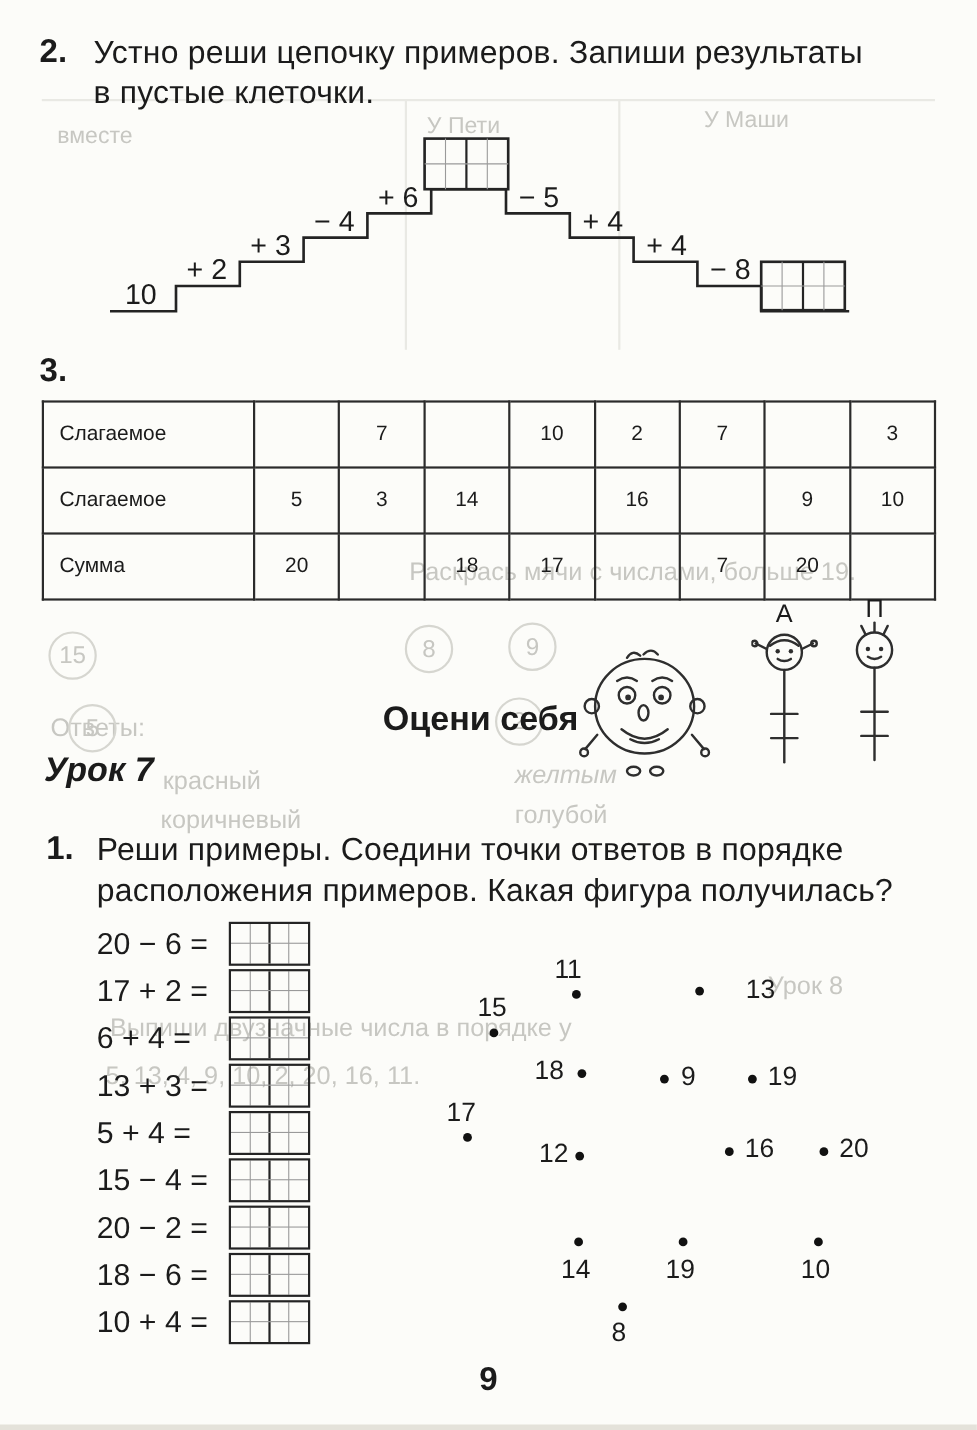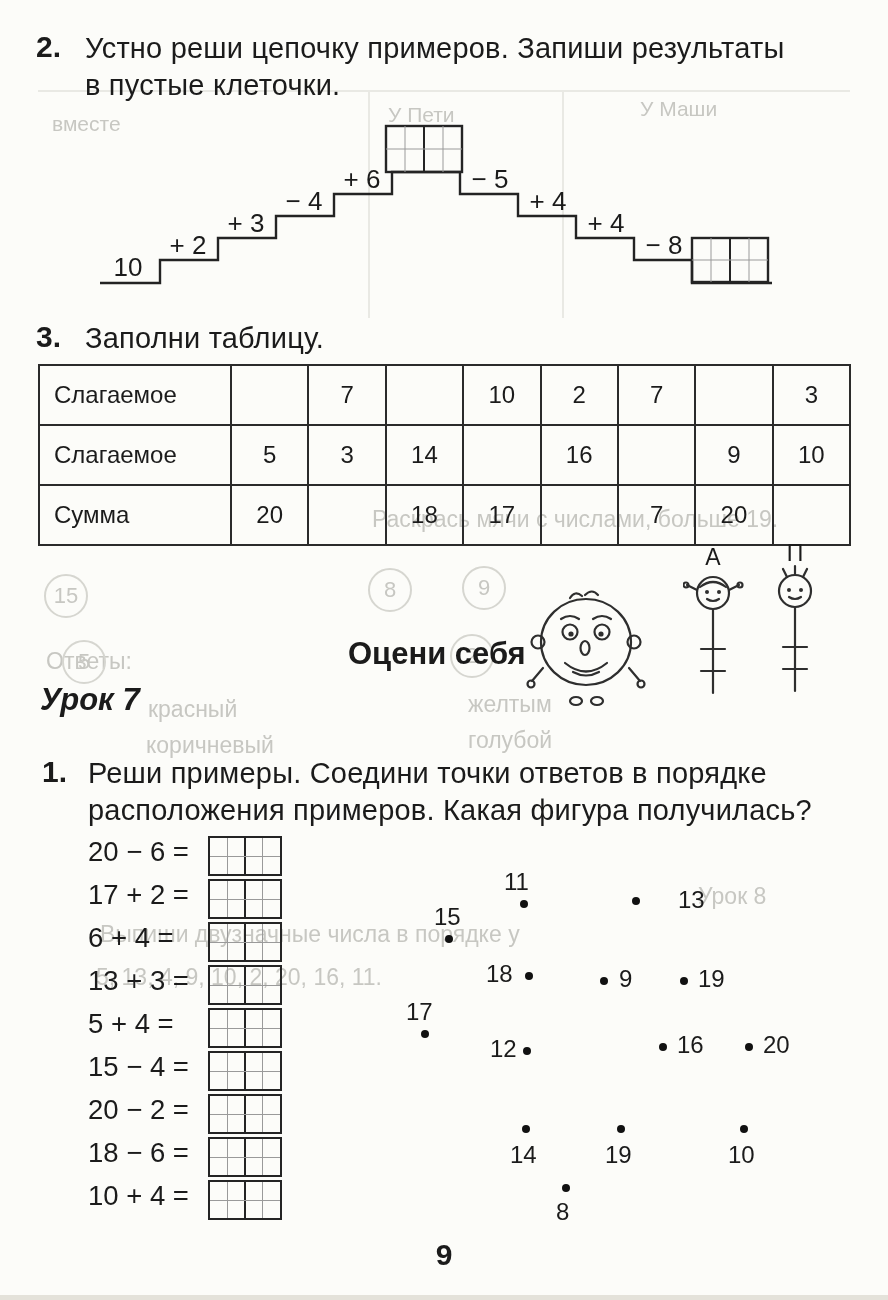--- a/index.html
+++ b/index.html
@@ -21,30 +21,30 @@
   .ghost-line{position:absolute;background:#e9e9e4}
 
   #content{position:absolute;inset:0;z-index:1}
 
   
   #chain-svg{position:absolute;left:40px;top:116px;width:740px;height:185px}
   #chain-svg text{font-family:"Liberation Sans",sans-serif;font-size:26px;fill:#1b1b1b;text-anchor:middle}
 
   
   .sum-table{position:absolute;left:38px;top:364px;border-collapse:collapse;table-layout:fixed;width:813px;background:transparent}
-  .sum-table td{border:2px solid #2b2b2b;height:56px;font-size:24px;text-align:center;vertical-align:middle}
+  .sum-table td{border:2px solid #2b2b2b;height:56px;font-size:19px;text-align:center;vertical-align:middle}
   .sum-table td.lbl{text-align:left;padding-left:14px}
 
   
   .figure-svg{position:absolute}
   .figure-svg text{font-family:"Liberation Sans",sans-serif;font-size:23px;fill:#1b1b1b;text-anchor:middle}
 
   
   #examples{position:absolute;left:88px;top:836px}
-  .ex-row{display:flex;height:43px}
+  .ex-row{display:flex;align-items:center;height:43px}
   .ex-label{display:inline-block;width:120px;font-size:27.5px;white-space:nowrap}
   .abox{
     width:74px;height:40px;border:2px solid #242424;box-sizing:border-box;
     background-image:
       linear-gradient(#9a9a9a,#9a9a9a),
       linear-gradient(#9a9a9a,#9a9a9a),
       linear-gradient(#242424,#242424),
       linear-gradient(#9a9a9a,#9a9a9a);
     background-size:100% 1px,1px 100%,2px 100%,1px 100%;
     background-position:0 50%,25% 0,50% 0,75% 0;
@@ -65,21 +65,21 @@
 <div id="ghost">
   <div class="ghost-line" style="left:38px;top:90px;width:812px;height:2px"></div>
   <div class="ghost-line" style="left:368px;top:90px;width:2px;height:228px"></div>
   <div class="ghost-line" style="left:562px;top:90px;width:2px;height:228px"></div>
 <div class="ghost-text" style="left: 52px; top: 112px; font-size: 21px;">вместе</div>
     <div class="ghost-text" style="left: 388px; top: 103px; font-size: 21px;">У Пети</div>
     <div class="ghost-text" style="left: 640px; top: 97px; font-size: 21px;">У Маши</div>
     <div class="ghost-text" style="left: 372px; top: 506px; font-size: 23px;">Раскрась мячи с числами, больше 19.</div>
     <div class="ghost-text" style="left: 46px; top: 648px; font-size: 23px;">Ответы:</div>
     <div class="ghost-text" style="left: 148px; top: 696px; font-size: 23px;">красный</div>
-    <div class="ghost-text" style="left: 468px; top: 691px; font-size: 23px;">желтым</div>
+    <div class="ghost-text" style="left: 468px; top: 691px; font-size: 23px; font-style: italic;">желтым</div>
     <div class="ghost-text" style="left: 146px; top: 732px; font-size: 23px;">коричневый</div>
     <div class="ghost-text" style="left: 468px; top: 727px; font-size: 23px;">голубой</div>
     <div class="ghost-text" style="left: 698px; top: 871px; font-size: 23px; margin-top: 12px;">Урок 8</div>
     <div class="ghost-text" style="left: 100px; top: 921px; font-size: 23px;">Выпиши двузначные числа в порядке у</div>
     <div class="ghost-text" style="left: 96px; top: 964px; font-size: 23px;">5, 13, 4, 9, 10, 2, 20, 16, 11.</div>
     <div class="ghost-circle" style="left: 44px; top: 574px;">15</div>
     <div class="ghost-circle" style="left: 62px; top: 640px;">5</div>
     <div class="ghost-circle" style="left: 368px; top: 568px;">8</div>
     <div class="ghost-circle" style="left: 462px; top: 566px;">9</div>
     <div class="ghost-circle" style="left: 450px; top: 634px;">2</div>
@@ -115,21 +115,20 @@
     <text x="206" y="116">+ 3</text>
     <text x="264" y="94">− 4</text>
     <text x="322" y="72">+ 6</text>
     <text x="450" y="72">− 5</text>
     <text x="508" y="94">+ 4</text>
     <text x="566" y="116">+ 4</text>
     <text x="624" y="138">− 8</text>
   </svg>
 
   <div class="abs task-num" style="left:36px;top:320px">3.</div>
-  <div class="abs instr" style="left:85px;top:322px">Заполни таблицу.</div>
 
   <table class="sum-table">
     <colgroup>
       <col style="width:192px">
         <col>
         <col>
         <col>
         <col>
         <col>
         <col>

